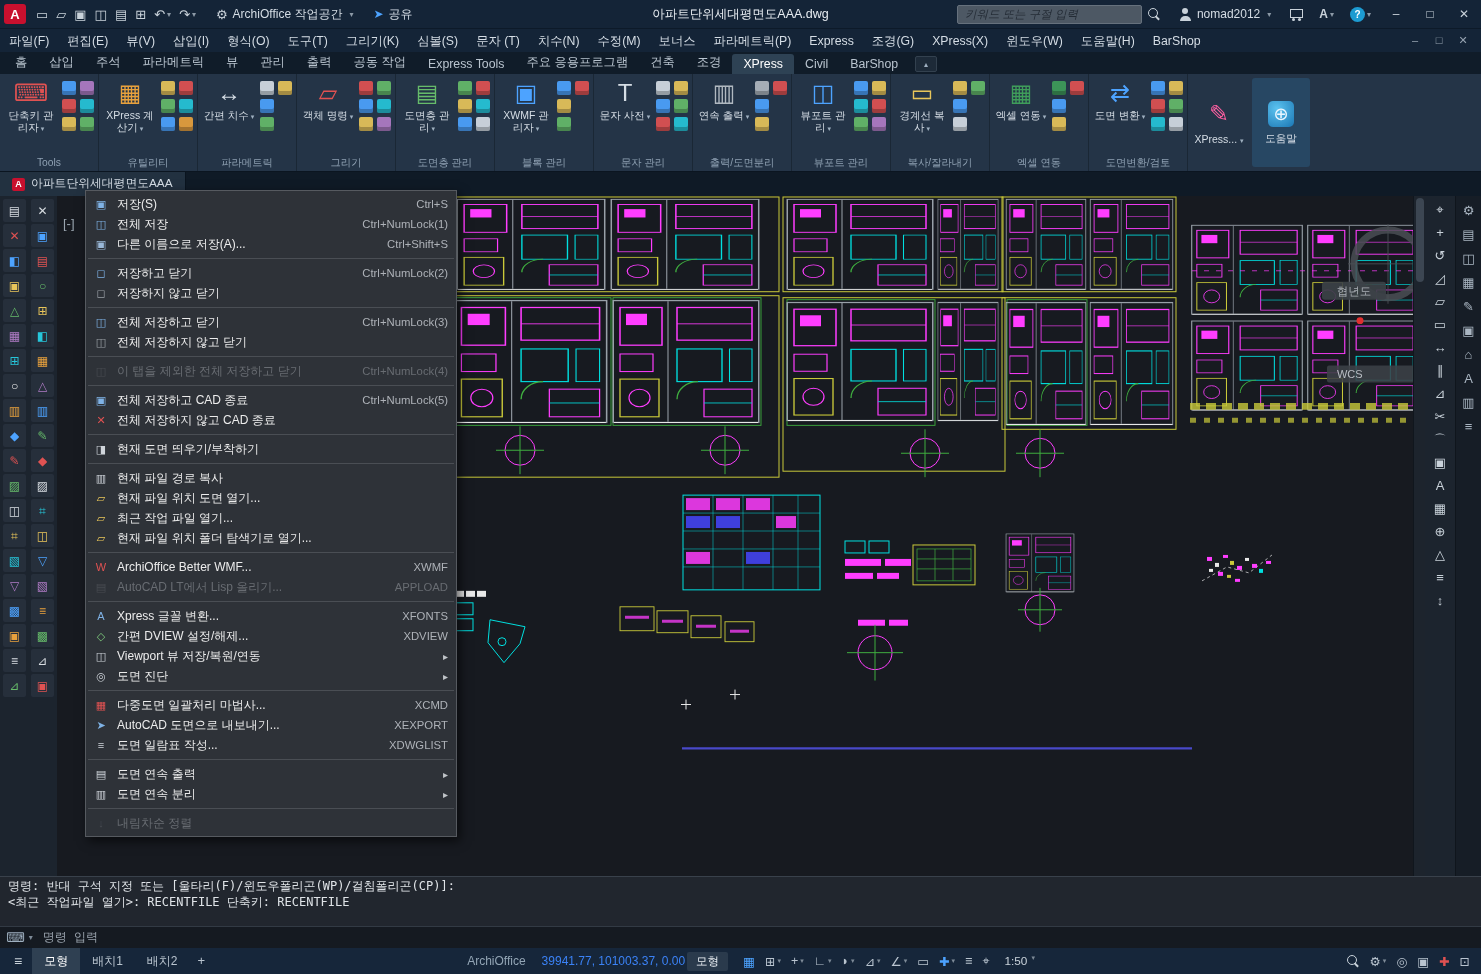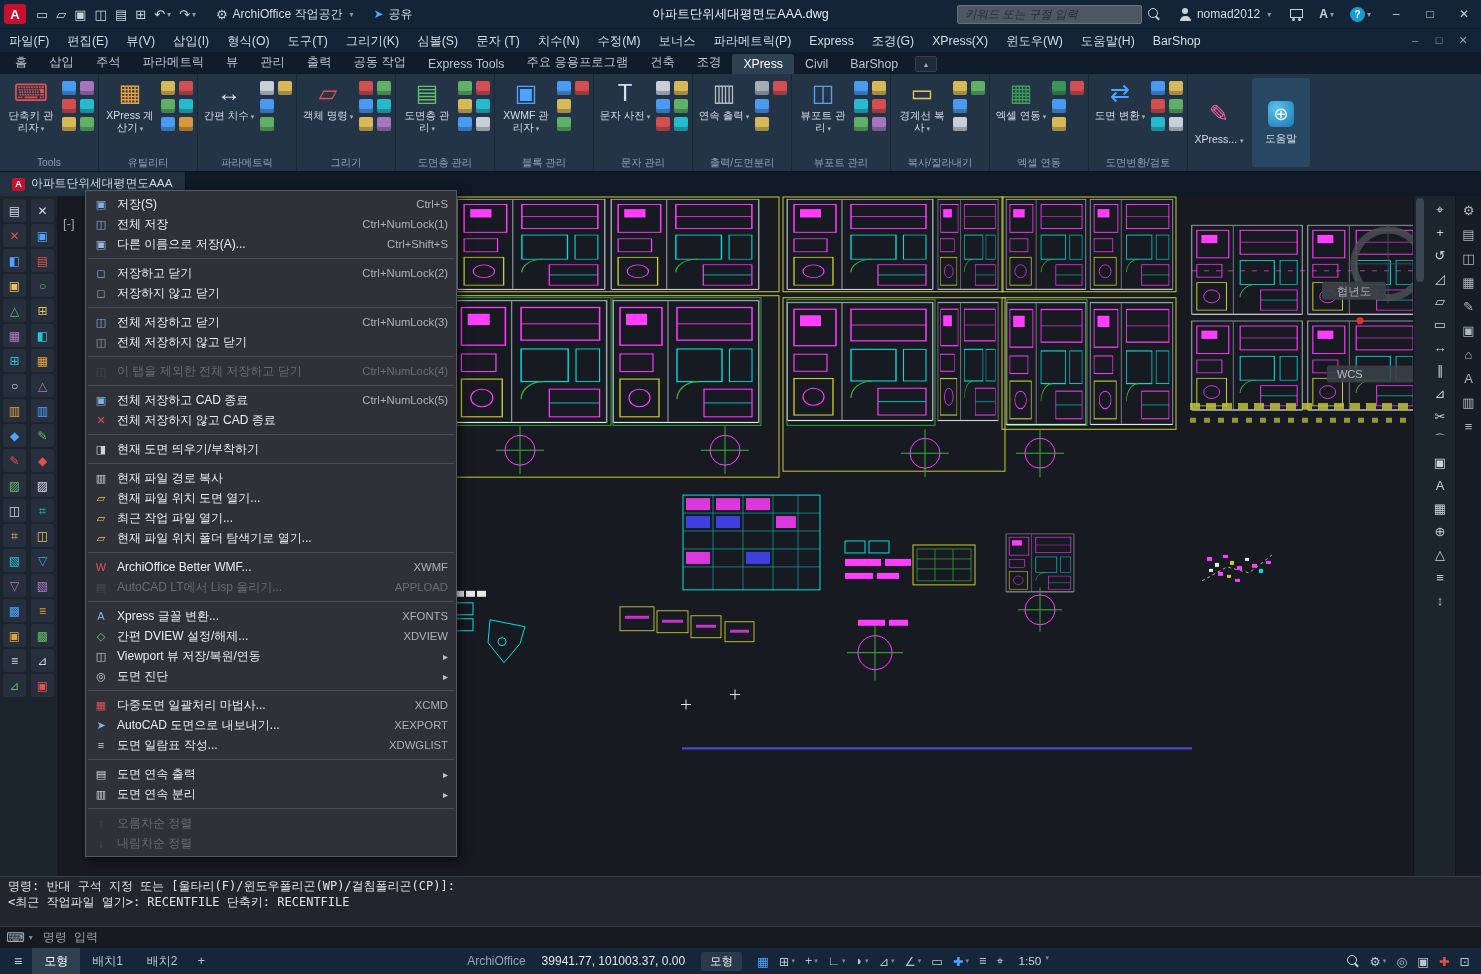--- a/index.html
+++ b/index.html
@@ -99,21 +99,21 @@
 .cmd-prompt{color:#9aa3ad;font-size:12px;font-family:"DejaVu Sans Mono","Liberation Mono",monospace;margin-left:6px}
 
 .statusbar{flex:none;height:26px;background:#16263a;display:flex;align-items:center;padding:0 6px;gap:2px}
 .sb-menu{color:#c9d2da;font-size:14px;padding:0 8px}
 #layout-tabs{display:flex;align-items:center;height:100%}
 .ltab{padding:0 12px;line-height:26px;color:#b9c4cf;font-size:12px;white-space:nowrap}
 .ltab.active{background:#2f4052;color:#fff}
 .ltab.plus{padding:0 8px;font-size:13px}
 .sb-gap1{width:250px}
 .sb-brand{color:#93a5b5;font-size:12px;margin-right:14px;white-space:nowrap}
-.sb-coords{color:#e5e5e5;font-size:12px;margin-right:14px;white-space:nowrap}
+.sb-coords{color:#3b82f6;font-size:12px;margin-right:0;white-space:nowrap}
 .sb-model{background:#2a3a4c;border-radius:2px;padding:2px 9px;color:#e8edf2;font-size:11.5px;margin-right:8px;white-space:nowrap}
 #sb-icons-mid,#sb-icons-tail{display:flex;align-items:center}
 .sb-ic{display:inline-flex;align-items:center;gap:2px;padding:0 5px;color:#b9c4cf;font-size:12.5px}
 .sb-ic.on{color:#4da3ff}
 .sb-ic.red{color:#e05252}
 .sb-caret{font-size:7px;color:#7e8b98}
 .sb-scale{display:inline-flex;align-items:flex-start;gap:4px;padding:0 8px;color:#c9d2da;font-size:11.8px;white-space:nowrap}
 .sb-gap2{flex:1}
 </style>
 </head>
@@ -862,24 +862,20 @@
         <span class="m-lb">도면 연속 출력</span>
         <span class="m-sub">▸</span>
       </div>
       <div class="m-it">
         <span class="m-ic" style="color:#cfd4da">▥</span>
         <span class="m-lb">도면 연속 분리</span>
         <span class="m-sub">▸</span>
       </div>
       <div class="m-sep"></div>
       <div class="m-it dis">
-        <span class="m-ic" style="color:#6b6f75">↑</span>
-        <span class="m-lb">오름차순 정렬</span>
-      </div>
-      <div class="m-it dis">
         <span class="m-ic" style="color:#6b6f75">↓</span>
         <span class="m-lb">내림차순 정렬</span>
       </div>
     </div>
 
   <div class="cmdpanel">
     <div class="cmd-history">
       <div class="cmd-line">명령: 반대 구석 지정 또는 [울타리(F)/윈도우폴리곤(WP)/걸침폴리곤(CP)]:</div>
       <div class="cmd-line">&lt;최근 작업파일 열기&gt;: RECENTFILE   단축키: RECENTFILE</div>
     </div>

